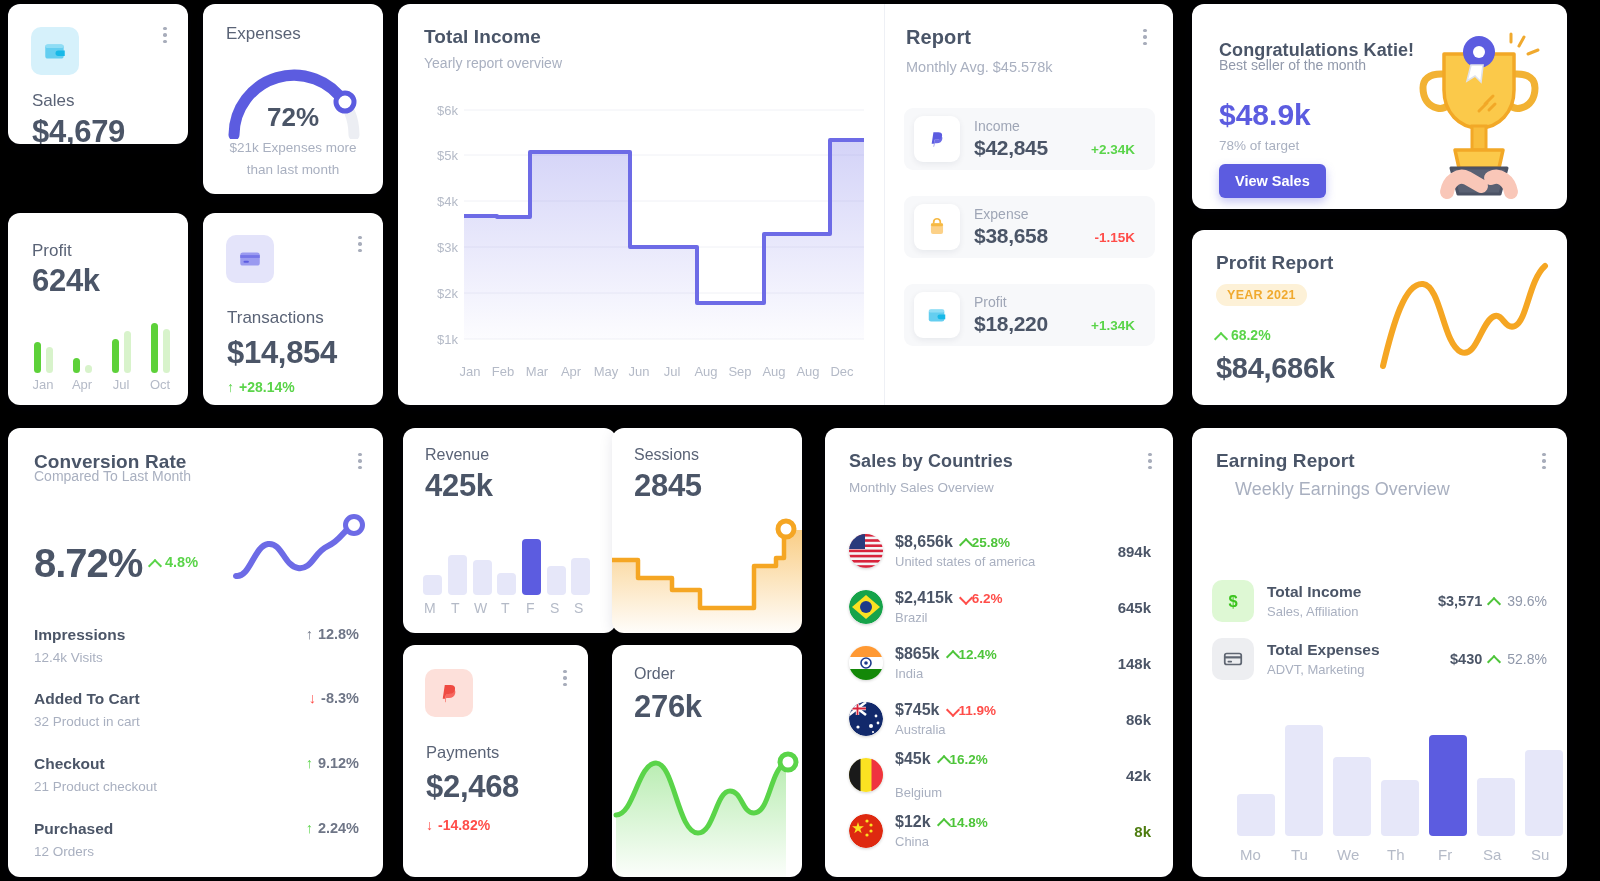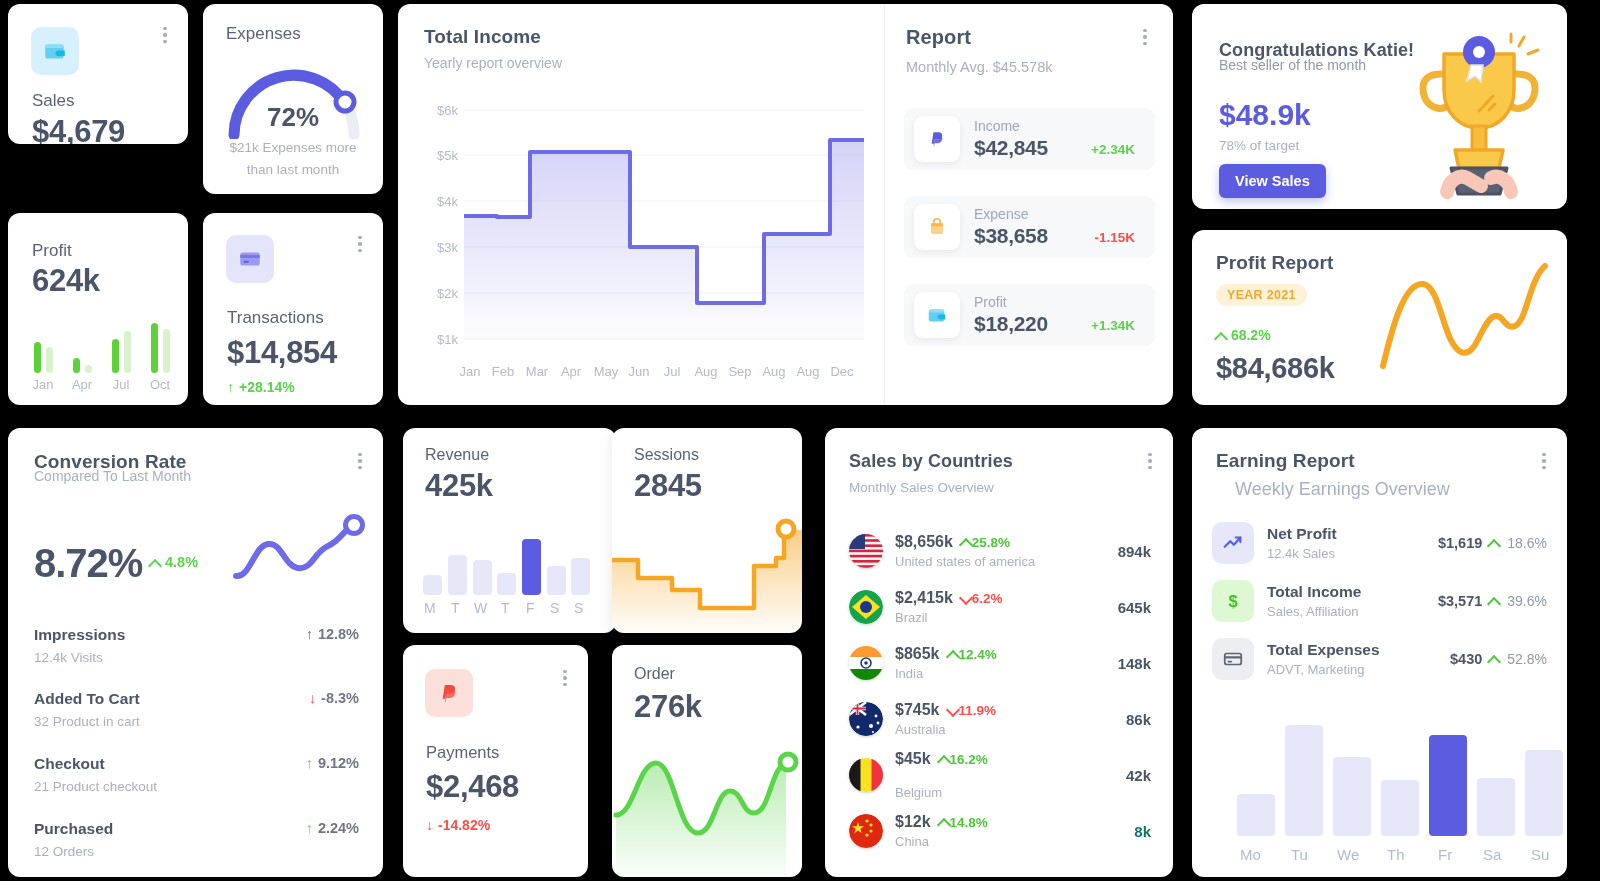--- a/index.html
+++ b/index.html
@@ -528,50 +528,33 @@
             <circle cx="18" cy="21" r="1.6" fill="#fbe122"></circle>
           </svg>
       </div>
       <div style="margin-left:12px;">
         <div style="display:flex;align-items:center;gap:8px;">
           <span style="color:#4b5567;font-size:16px;font-weight:700;">$12k</span>
           <span class="upq" style="font-size:13.5px;font-weight:700;"><span class="chev"></span><span>14.8%</span></span>
         </div>
         <div class="sub" style="margin-top:3px;font-size:13px;">China</div>
       </div>
-      <div style="position:absolute;right:0;color:#0f766e;font-size:15px;font-weight:700;">8k</div>
+      <div style="position:absolute;right:0;color:#4d7c0f;font-size:15px;font-weight:700;">8k</div>
     </div>
   </div>
 
   <div class="card" style="left:1192px;top:428px;width:375px;height:449px;">
     <div class="ttl-b" style="position:absolute;left:24px;top:22px;font-size:19px;">Earning Report</div>
     <div class="kebab" style="right:14px;top:22px;">
         <i></i>
         <i></i>
         <i></i>
       </div>
     <div class="sub" style="position:absolute;left:8px;top:51px;font-size:18px;margin-left:35px;">Weekly Earnings Overview</div>
 
-    <div class="er-row" style="top:90px;">
-      <div class="iconbox" style="width:42px;height:42px;background:#e6e7f9;flex:0 0 42px;">
-        <svg width="22" height="22" viewBox="0 0 24 24">
-            <polyline points="3,16 9,10 13,14 20,6" fill="none" stroke="#5c5ce0" stroke-width="2.4" stroke-linecap="round" stroke-linejoin="round"></polyline>
-            <polyline points="15,6 20,6 20,11" fill="none" stroke="#5c5ce0" stroke-width="2.4" stroke-linecap="round" stroke-linejoin="round"></polyline>
-          </svg>
-      </div>
-      <div style="margin-left:13px;">
-        <div style="color:#4b5567;font-size:15.5px;font-weight:700;">Net Profit</div>
-        <div class="sub" style="margin-top:3px;font-size:13px;">12.4k Sales</div>
-      </div>
-      <div style="position:absolute;right:0;display:flex;align-items:center;gap:7px;">
-        <span style="color:#4b5567;font-size:14.5px;font-weight:700;">$1,619</span>
-        <span class="upq" style="display:inline-block;"><span class="chev"></span></span>
-        <span style="color:#9098aa;font-size:14px;">18.6%</span>
-      </div>
-    </div>
 
     <div class="er-row" style="top:148px;">
       <div class="iconbox" style="width:42px;height:42px;background:#def8d4;flex:0 0 42px;">
         <svg width="22" height="22" viewBox="0 0 24 24">
             <text x="12" y="18" text-anchor="middle" font-family="Liberation Sans, sans-serif" font-size="18" font-weight="700" fill="#3cc41f">$</text>
           </svg>
       </div>
       <div style="margin-left:13px;">
         <div style="color:#4b5567;font-size:15.5px;font-weight:700;">Total Income</div>
         <div class="sub" style="margin-top:3px;font-size:13px;">Sales, Affiliation</div>

